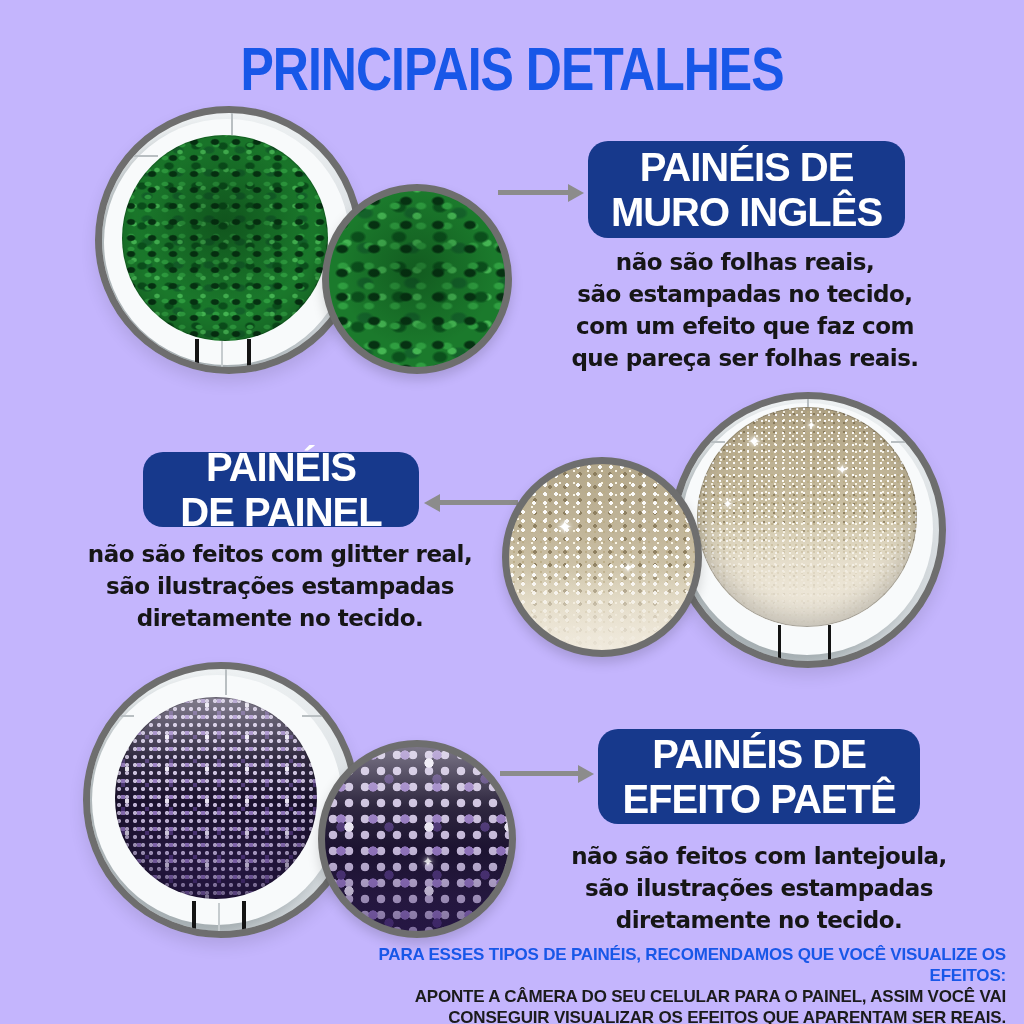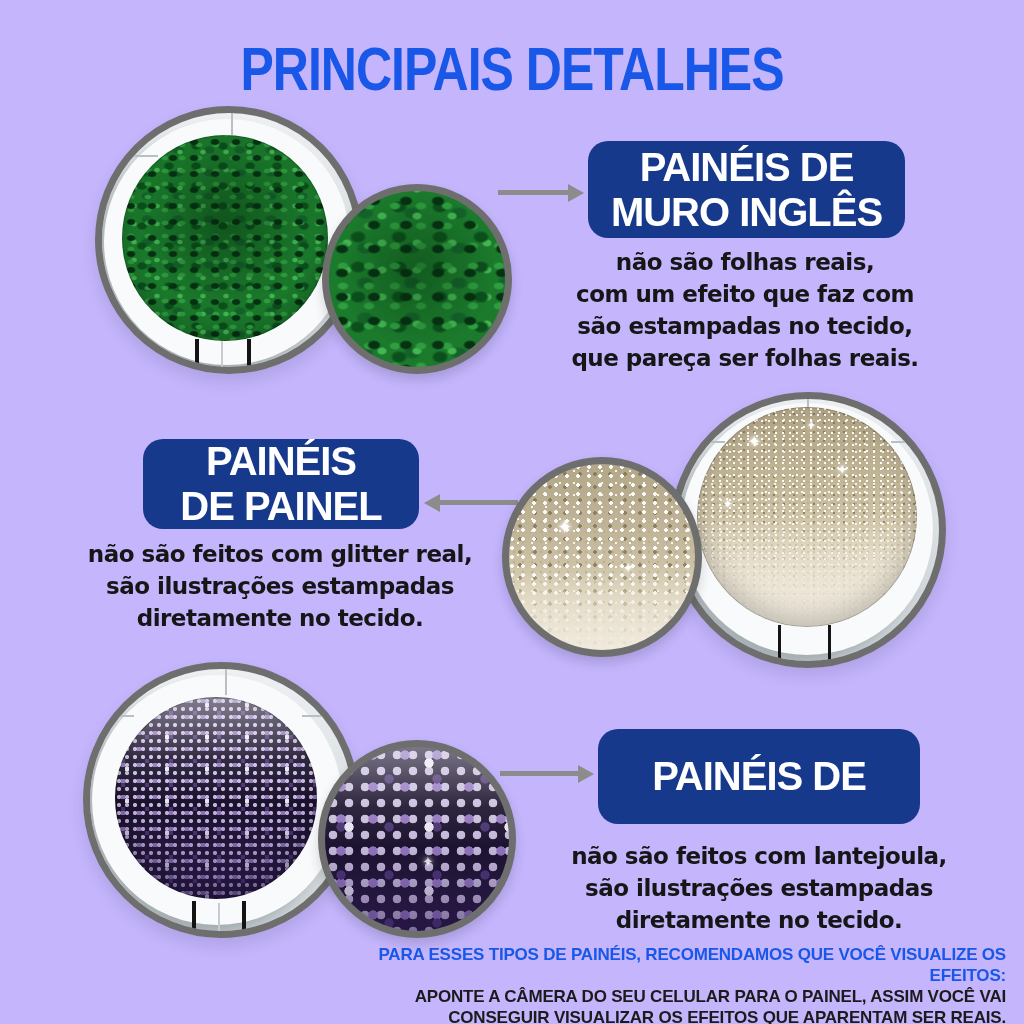--- a/index.html
+++ b/index.html
@@ -143,28 +143,28 @@
       <div class="legseam" style="left:119px;height:26px;"></div>
     </div>
     <div class="detail tex-foliage-big" style="left:322px;top:184px;width:176px;height:176px;"></div>
     <div class="arrow right" style="left:498px;top:190px;width:70px;"></div>
     <div class="label-box" style="left:588px;top:141px;width:317px;height:97px;">
       <span>PAINÉIS DE</span>
       <span>MURO INGLÊS</span>
     </div>
     <div class="desc" style="left:535px;top:246px;width:420px;">
       <div>não são folhas reais,</div>
+      <div>são estampadas no tecido,</div>
       <div>com um efeito que faz com</div>
-      <div>são estampadas no tecido,</div>
       <div>que pareça ser folhas reais.</div>
     </div>
   </section>
 
   <section>
-    <div class="label-box" style="left:143px;top:439px;width:276px;height:90px;">
+    <div class="label-box" style="left:143px;top:452px;width:276px;height:75px;">
       <span>PAINÉIS</span>
       <span>DE PAINEL</span>
     </div>
     <div class="arrow left" style="left:440px;top:500px;width:78px;"></div>
     <div class="desc" style="left:70px;top:538px;width:420px;">
       <div>não são feitos com glitter real,</div>
       <div>são ilustrações estampadas</div>
       <div>diretamente no tecido.</div>
     </div>
     <div class="photo" style="left:670px;top:392px;width:262px;height:262px;">
@@ -197,20 +197,21 @@
       <div class="leg" style="left:102px;height:30px;"></div>
       <div class="leg" style="left:152px;height:30px;"></div>
       <div class="legseam" style="left:128px;height:28px;"></div>
     </div>
     <div class="detail tex-sequin-big" style="left:318px;top:740px;width:184px;height:184px;">
         <span class="spark" style="left:56%;top:62%;font-size:13px;opacity:.85;">✦</span>
     </div>
     <div class="arrow right" style="left:500px;top:771px;width:78px;"></div>
     <div class="label-box" style="left:598px;top:729px;width:322px;height:95px;">
       <span>PAINÉIS DE</span>
+      <span>EFEITO PAETÊ</span>
     </div>
     <div class="desc" style="left:549px;top:826px;width:420px;margin-top:14px;">
       <div>não são feitos com lantejoula,</div>
       <div>são ilustrações estampadas</div>
       <div>diretamente no tecido.</div>
     </div>
   </section>
 
   <div class="footer">
     <div class="hl">PARA ESSES TIPOS DE PAINÉIS, RECOMENDAMOS QUE VOCÊ VISUALIZE OS EFEITOS:</div>

